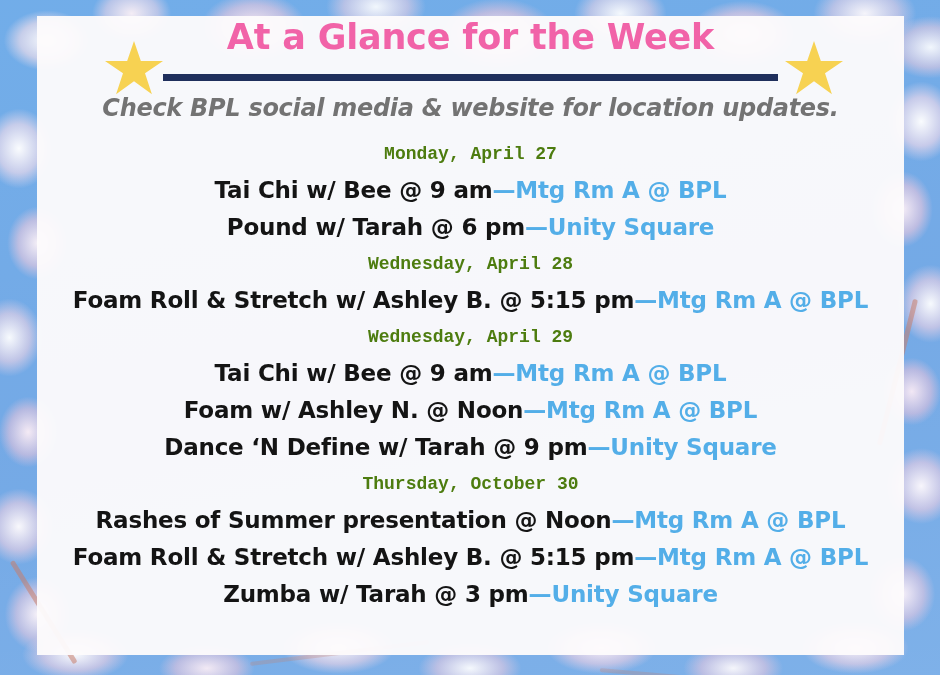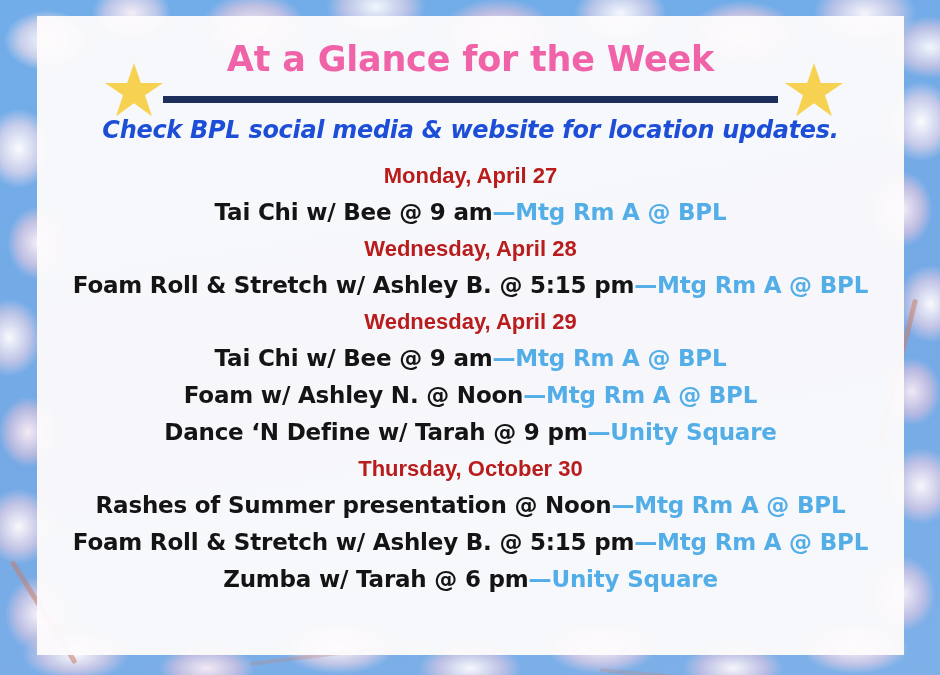--- a/index.html
+++ b/index.html
@@ -83,21 +83,21 @@
     position: absolute;
     left: 37px;
     top: 16px;
     width: 867px;
     height: 639px;
     background: rgba(253,251,252,0.955);
     padding: 0 14px;
   }
 
   
-  .header { position: relative; padding-top: 22px; }
+  .header { position: relative; padding-top: 0; }
 
   .title {
     text-align: center;
     color: #f163a8;
     font-family: "DejaVu Sans", sans-serif;
     font-weight: bold;
     font-size: 35px;
     line-height: 43px;
     letter-spacing: -0.2px;
   }
@@ -122,41 +122,41 @@
     width: 58px;
     height: 56px;
     background: #f7d252;
     clip-path: polygon(50% 0%, 61.8% 35.5%, 100% 35.5%, 69% 57.5%, 80.9% 95%, 50% 72%, 19.1% 95%, 31% 57.5%, 0% 35.5%, 38.2% 35.5%);
   }
   .star.left  { left: 54px; }
   .star.right { right: 47px; }
 
   .subtitle {
     text-align: center;
-    color: #1d4ed8;
+    color: #737373;
     font-family: "DejaVu Sans", sans-serif;
     font-weight: bold;
     font-style: italic;
     font-size: 24px;
     line-height: 30px;
     margin-top: 2px;
     letter-spacing: -0.3px;
   }
 
   
   .schedule {
     margin-top: 13px;
     text-align: center;
   }
 
   .day-head {
-    color: #b91c1c;
-    font-family: Liberation Sans, sans-serif;
-    font-weight: bold;
-    font-size: 22px;
+    color: #4d7c0f;
+    font-family: Liberation Mono, monospace;
+    font-weight: bold;
+    font-size: 18px;
     line-height: 36px;
   }
 
   .event {
     font-family: "DejaVu Sans", sans-serif;
     font-weight: bold;
     font-size: 23px;
     line-height: 37px;
     color: #141414;
     white-space: nowrap;
@@ -189,26 +189,27 @@
         <div class="rule"></div>
         <div class="star right"></div>
       </div>
 
       <div class="subtitle">Check BPL social media &amp; website for location updates.</div>
     </div>
 
     <div class="schedule">
         <div class="day-head">Monday, April 27</div>
         <div class="event"><span>Tai Chi w/ Bee @ 9 am</span><span class="dash">—</span><span class="loc">Mtg Rm A @ BPL</span></div>
+        <div class="event"><span>Pound w/ Tarah @ 6 pm</span><span class="dash">—</span><span class="loc">Unity Square</span></div>
         <div class="day-head">Wednesday, April 28</div>
         <div class="event"><span>Foam Roll &amp; Stretch w/ Ashley B. @ 5:15 pm</span><span class="dash">—</span><span class="loc">Mtg Rm A @ BPL</span></div>
         <div class="day-head">Wednesday, April 29</div>
         <div class="event"><span>Tai Chi w/ Bee @ 9 am</span><span class="dash">—</span><span class="loc">Mtg Rm A @ BPL</span></div>
         <div class="event"><span>Foam w/ Ashley N. @ Noon</span><span class="dash">—</span><span class="loc">Mtg Rm A @ BPL</span></div>
         <div class="event"><span>Dance ‘N Define w/ Tarah @ 9 pm</span><span class="dash">—</span><span class="loc">Unity Square</span></div>
         <div class="day-head">Thursday, October 30</div>
         <div class="event"><span>Rashes of Summer presentation @ Noon</span><span class="dash">—</span><span class="loc">Mtg Rm A @ BPL</span></div>
         <div class="event"><span>Foam Roll &amp; Stretch w/ Ashley B. @ 5:15 pm</span><span class="dash">—</span><span class="loc">Mtg Rm A @ BPL</span></div>
-        <div class="event"><span>Zumba w/ Tarah @ 6 pm</span><span class="dash">—</span><span class="loc">Unity Square</span></div>
+        <div class="event"><span>Zumba w/ Tarah @ 3 pm</span><span class="dash">—</span><span class="loc">Unity Square</span></div>
       </div>
 
   </div>
 </div>
 
 </body></html>

